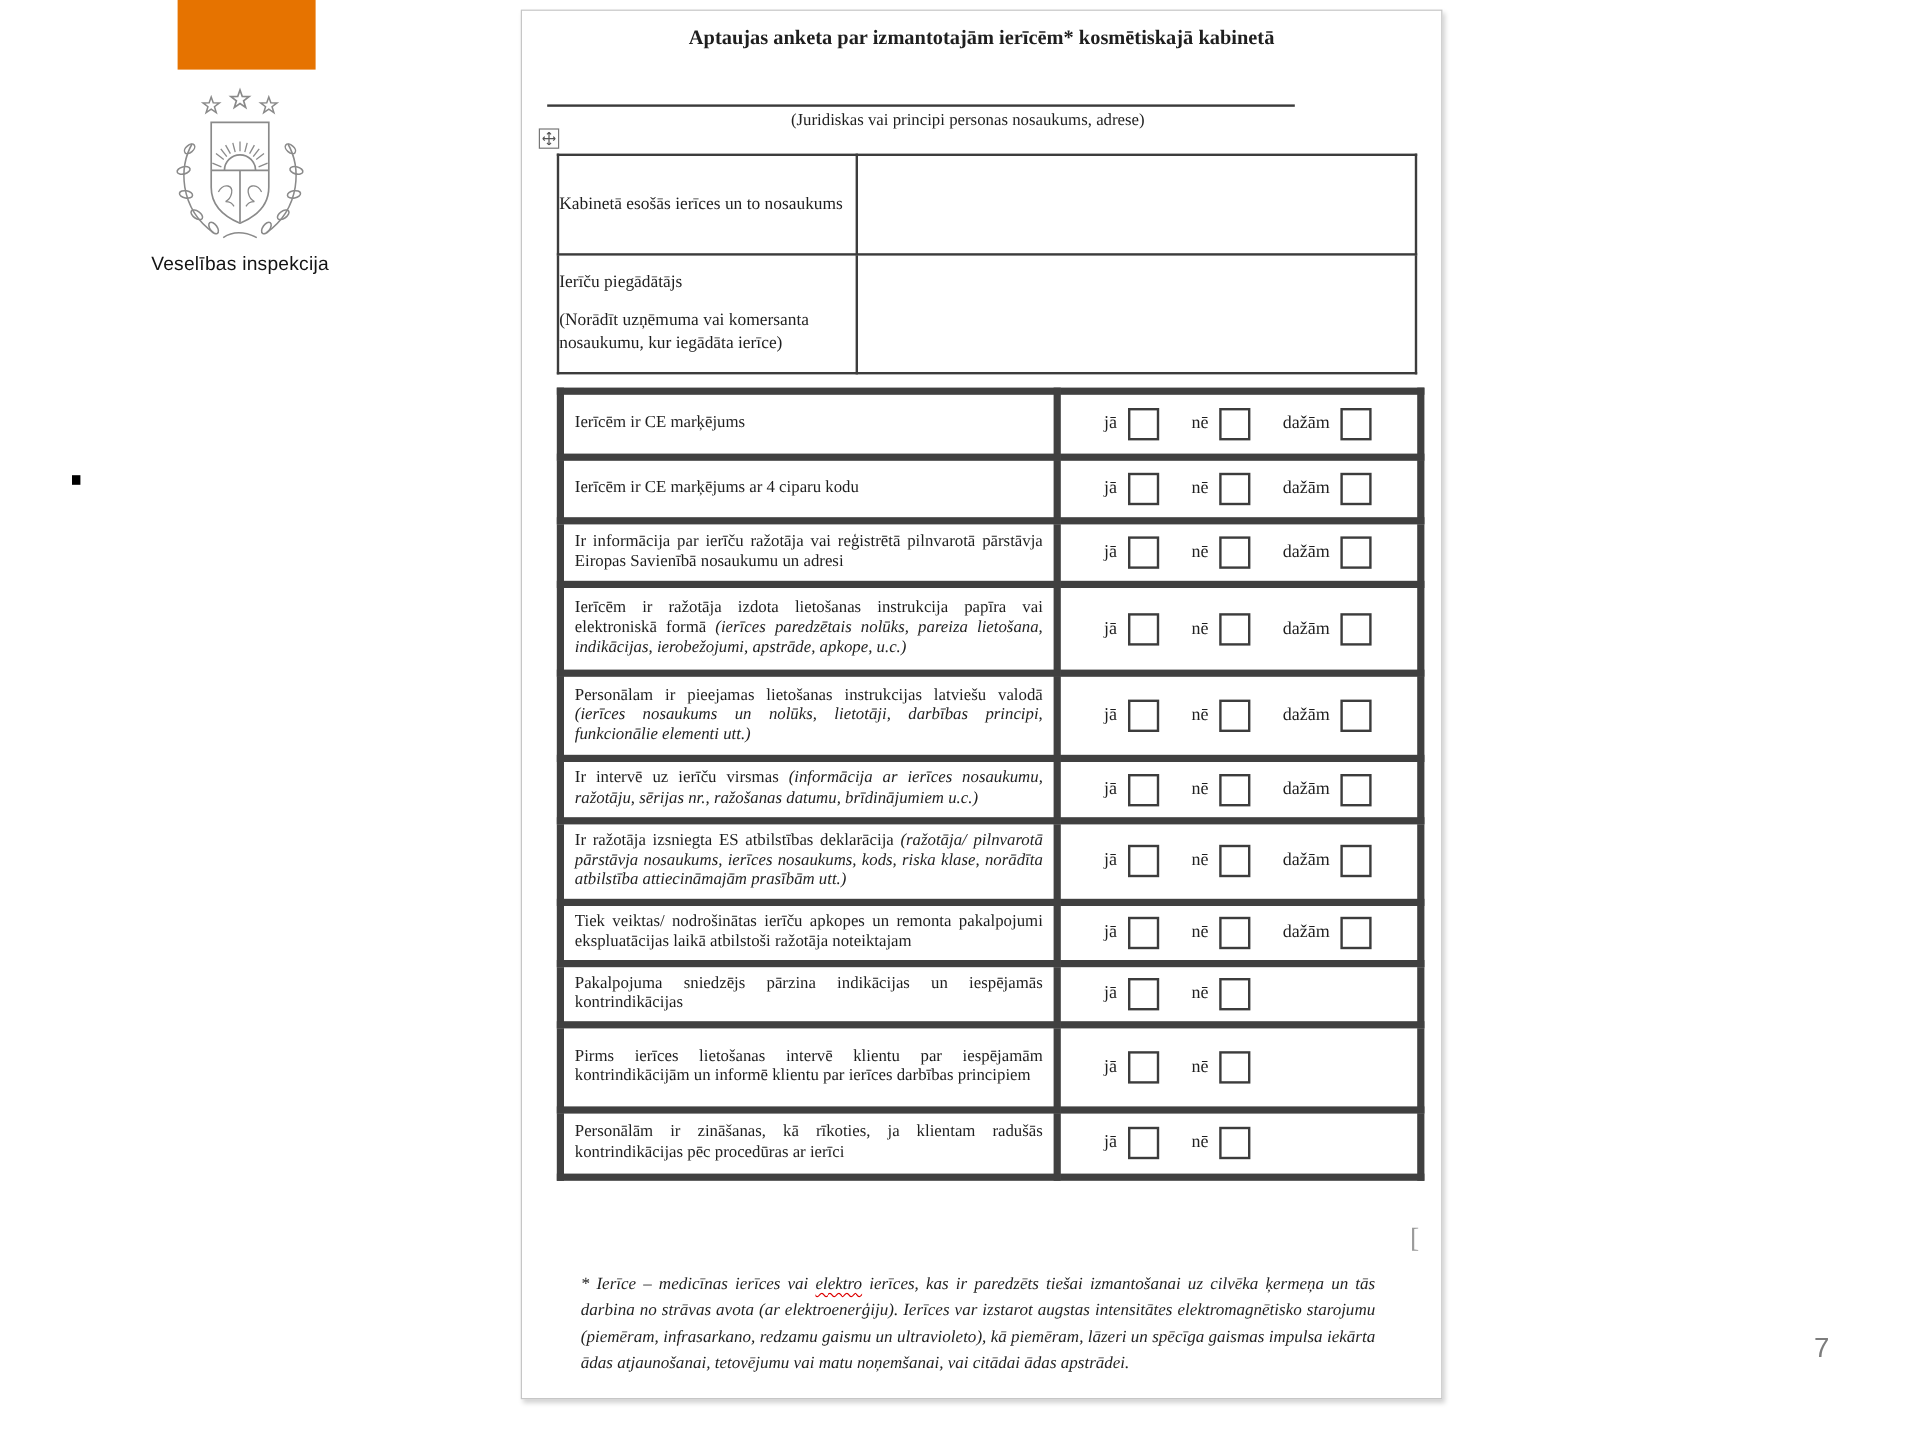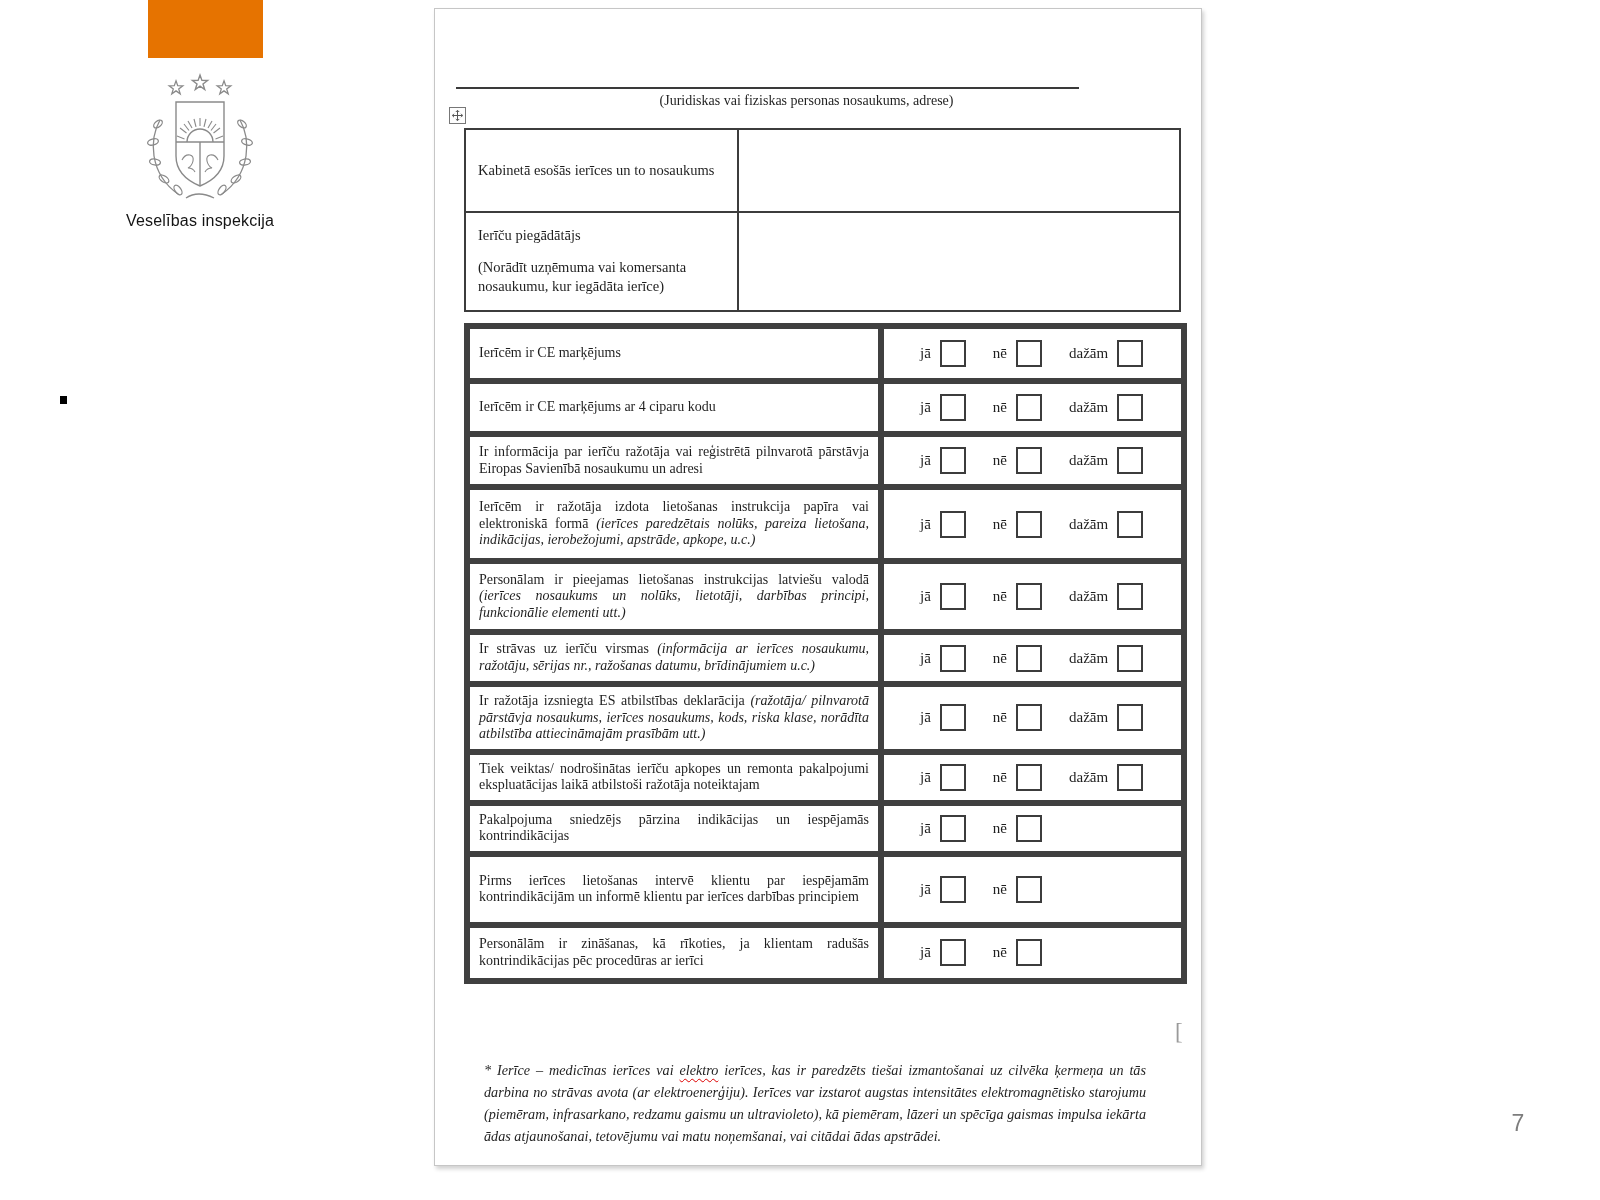--- a/index.html
+++ b/index.html
@@ -27,21 +27,21 @@
   }
   .name-line{position:absolute;left:21px;top:78px;width:623px;border-top:2px solid #3a3a3a;}
   .name-caption{position:absolute;left:60px;top:84px;width:623px;text-align:center;font-size:14px;}
   .table-handle{
     position:absolute;left:14px;top:98px;width:17px;height:17px;border:1px solid #777;
     box-sizing:border-box;background:#fdfdfd;display:flex;align-items:center;justify-content:center;
   }
   
   table{border-collapse:collapse;table-layout:fixed;}
   .info-table{position:absolute;left:29px;top:119px;width:717px;}
-  .info-table td{border:2px solid #3c3c3c;vertical-align:middle;padding:6px 12px;margin-top:28px;}
+  .info-table td{border:2px solid #3c3c3c;vertical-align:middle;padding:6px 0;margin-top:28px;}
   .info-table .label-cell{width:247px;font-size:14.5px;line-height:1.35;}
   .info-row-0 td{height:69px;}
   .info-row-1 td{height:85px;}
   .info-sublabel{margin-top:12px;}
   .main-table{position:absolute;left:29px;top:314px;width:717px;}
   .main-table td{border:6px solid #404040;box-sizing:border-box;}
   .q-cell{
     width:414px;font-size:14px;line-height:1.18;padding:6px 9px;
     text-align:justify;text-align-last:left;vertical-align:middle;
   }
@@ -129,23 +129,24 @@
         <ellipse cx="84" cy="118" rx="5.5" ry="3" transform="rotate(-55 84 118)"></ellipse>
       </g>
     </svg>
     <div class="org-name">Veselības inspekcija</div>
   </div>
 
   <div class="stray-bullet"></div>
 
   <div class="page">
 
+    <div class="doc-title">Aptaujas anketa par izmantotajām ierīcēm* kosmētiskajā kabinetā</div>
 
     <div class="name-line"></div>
-    <div class="name-caption">(Juridiskas vai fiziskas personas nosaukums, adrese)</div>
+    <div class="name-caption">(Juridiskas vai principi personas nosaukums, adrese)</div>
 
     <div class="table-handle">
       <svg width="11" height="11" viewBox="0 0 11 11" stroke="#555" stroke-width="1">
         <path d="M5.5,0.5 V10.5 M0.5,5.5 H10.5"></path>
         <path d="M3.8,2 L5.5,0.3 L7.2,2 M3.8,9 L5.5,10.7 L7.2,9 M2,3.8 L0.3,5.5 L2,7.2 M9,3.8 L10.7,5.5 L9,7.2" fill="none"></path>
       </svg>
     </div>
 
     <table class="info-table">
       <tbody>
@@ -256,21 +257,21 @@
                   <span class="checkbox"></span>
                 </span>
                 <span class="opt-group">
                   <span class="opt-label">dažām</span>
                   <span class="checkbox"></span>
                 </span>
               </div>
             </td>
           </tr>
           <tr>
-            <td class="q-cell" style="height: 52px;"><span>Ir strāvas uz ierīču virsmas</span> <span class="q-note">(informācija ar ierīces nosaukumu, ražotāju, sērijas nr., ražošanas datumu, brīdinājumiem u.c.)</span></td>
+            <td class="q-cell" style="height: 52px;"><span>Ir intervē uz ierīču virsmas</span> <span class="q-note">(informācija ar ierīces nosaukumu, ražotāju, sērijas nr., ražošanas datumu, brīdinājumiem u.c.)</span></td>
             <td class="opt-cell">
               <div class="opt-row">
                 <span class="opt-group">
                   <span class="opt-label">jā</span>
                   <span class="checkbox"></span>
                 </span>
                 <span class="opt-group">
                   <span class="opt-label">nē</span>
                   <span class="checkbox"></span>
                 </span>

